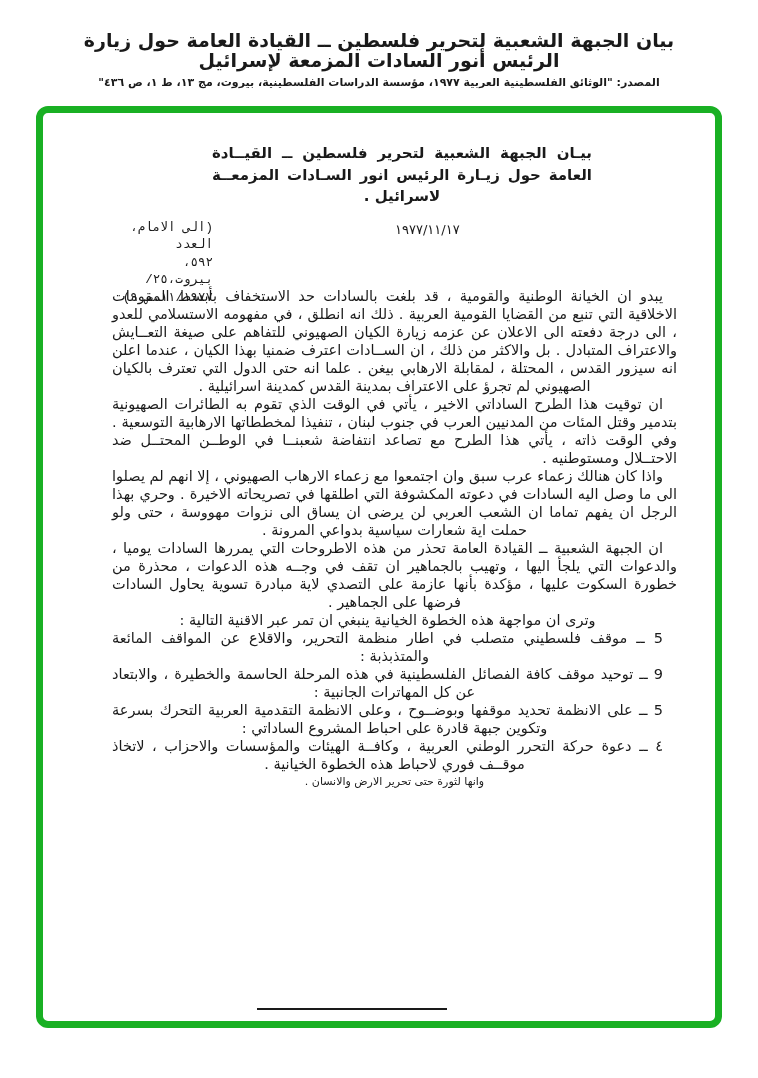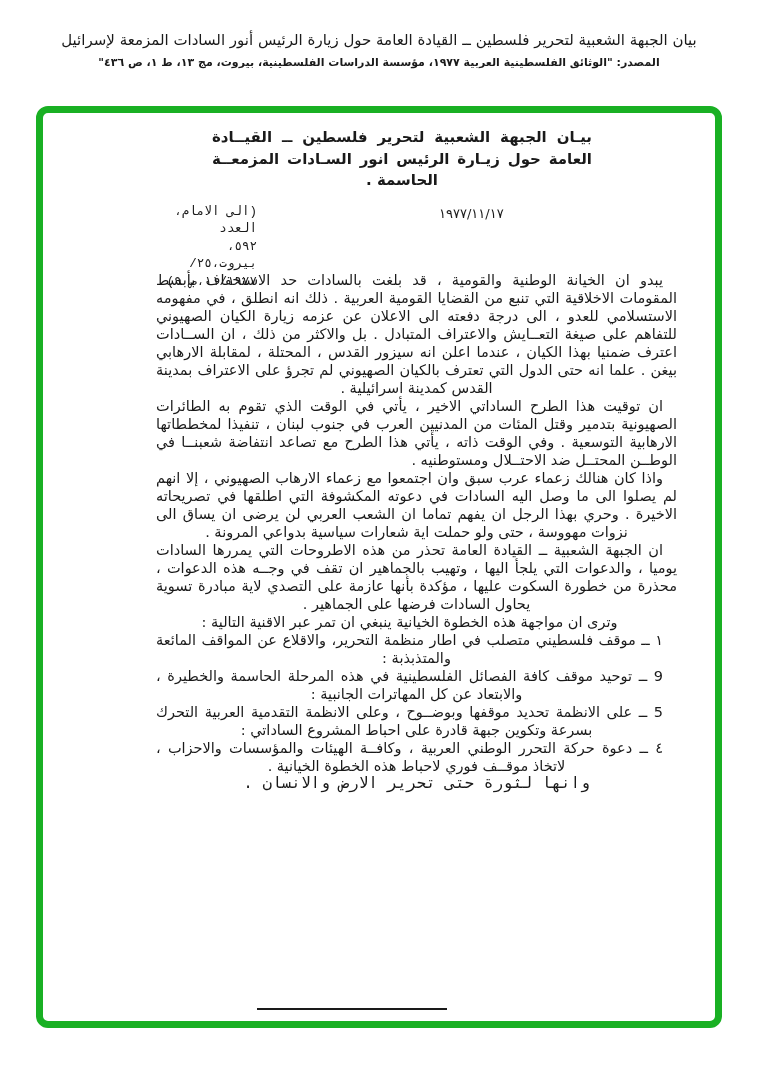--- a/index.html
+++ b/index.html
@@ -10,39 +10,39 @@
     font-family:"DejaVu Sans",sans-serif;
     color:#1a1a1a;
     overflow:hidden;
   }
   
   .page-header{
     position:absolute;top:30px;left:0;width:758px;
     text-align:center;direction:rtl;
   }
   .header-title{
-    font-size:15px;font-weight:normal;line-height:20px;
+    font-size:19px;font-weight:bold;line-height:20px;
     padding:0 50px;
   }
   .header-source{
     font-size:11px;font-weight:bold;line-height:15px;
     margin-top:5px;padding:0 50px;
   }
   
   .document-frame{
     position:absolute;left:36px;top:106px;
     width:686px;height:922px;
     border:7px solid #19b023;
     border-radius:12px;
     box-sizing:border-box;
     background:#ffffff;
   }
   .document-content{
-    position:absolute;top:0;left:0;right:0;
-    padding:8px 38px 0 113px;
+    position:absolute;top:16px;left:0;right:0;
+    padding:8px 38px 0 69px;
     direction:rtl;
     box-sizing:border-box;
   }
   
   .document-title{
     width:380px;
     margin-right:85px;
     font-weight:bold;font-size:15px;line-height:21.5px;
     margin-top:6px;
   }
@@ -61,23 +61,22 @@
     font-size:13px;line-height:17px;
   }
   
   .document-body{margin-top:13px;}
   .body-p{
     margin:0;font-size:14.5px;line-height:18px;
     text-align:justify;text-indent:14px;
   }
   .lc{text-align-last:center;}
   .closing{
-    margin:0;font-size:16px;line-height:18px;
+    margin:0;font-size:11px;line-height:18px;
     text-align:center;
-    font-family:Liberation Mono, monospace;
   }
   .end-divider{
     position:absolute;bottom:11px;left:214px;
     width:190px;height:2px;background:#1a1a1a;
   }
 </style>
 </head>
 <body>
 
 <div class="page" style="color: rgb(26, 26, 26);">
@@ -86,39 +85,39 @@
     <div class="header-title">بيان الجبهة الشعبية لتحرير فلسطين ــ القيادة العامة حول زيارة الرئيس أنور السادات المزمعة لإسرائيل</div>
     <div class="header-source">المصدر:  "الوثائق الفلسطينية العربية ١٩٧٧، مؤسسة الدراسات الفلسطينية، بيروت، مج ١٣، ط ١، ص ٤٣٦"</div>
   </div>
 
   <div class="document-frame" style="border-color: rgb(25, 176, 35);">
     <div class="document-content">
 
       <div class="document-title">
         <div class="t-just">بيـان الجبهة الشعبية لتحرير فلسطين ــ القيــادة</div>
         <div class="t-just">العامة حول زيـارة الرئيس انور السـادات المزمعــة</div>
-        <div class="t-center">الحاسمة .</div>
+        <div class="t-center">لاسرائيل .</div>
       </div>
 
       <div class="date-citation-row">
         <div class="document-date">١٩٧٧/١١/١٧</div>
         <div class="citation-block">
           <div>(الى الامام، العدد</div>
           <div>٥٩٢، بيروت،٢٥/</div>
           <div>١١/١٩٧٧،ص ٩)</div>
         </div>
       </div>
 
       <div class="document-body">
         <p class="body-p lc">يبدو ان الخيانة الوطنية والقومية ، قد بلغت بالسادات حد الاستخفاف بأبسط المقومات الاخلاقية التي تنبع من القضايا القومية العربية . ذلك انه انطلق ، في مفهومه الاستسلامي للعدو ، الى درجة دفعته الى الاعلان عن عزمه زيارة الكيان الصهيوني للتفاهم على صيغة التعــايش والاعتراف المتبادل . بل والاكثر من ذلك ، ان الســادات اعترف ضمنيا بهذا الكيان ، عندما اعلن انه سيزور القدس ، المحتلة ، لمقابلة الارهابي بيغن . علما انه حتى الدول التي تعترف بالكيان الصهيوني لم تجرؤ على الاعتراف بمدينة القدس كمدينة اسرائيلية .</p>
         <p class="body-p">ان توقيت هذا الطرح الساداتي الاخير ، يأتي في الوقت الذي تقوم به الطائرات الصهيونية بتدمير وقتل المئات من المدنيين العرب في جنوب لبنان ، تنفيذا لمخططاتها الارهابية التوسعية . وفي الوقت ذاته ، يأتي هذا الطرح مع تصاعد انتفاضة شعبنــا في الوطــن المحتــل ضد الاحتــلال ومستوطنيه .</p>
         <p class="body-p lc">واذا كان هنالك زعماء عرب سبق وان اجتمعوا مع زعماء الارهاب الصهيوني ، إلا انهم لم يصلوا الى ما وصل اليه السادات في دعوته المكشوفة التي اطلقها في تصريحاته الاخيرة . وحري بهذا الرجل ان يفهم تماما ان الشعب العربي لن يرضى ان يساق الى نزوات مهووسة ، حتى ولو حملت اية شعارات سياسية بدواعي المرونة .</p>
         <p class="body-p lc">ان الجبهة الشعبية ــ القيادة العامة تحذر من هذه الاطروحات التي يمررها السادات يوميا ، والدعوات التي يلجأ اليها ، وتهيب بالجماهير ان تقف في وجــه هذه الدعوات ، محذرة من خطورة السكوت عليها ، مؤكدة بأنها عازمة على التصدي لاية مبادرة تسوية يحاول السادات فرضها على الجماهير .</p>
         <p class="body-p lc">وترى ان مواجهة هذه الخطوة الخيانية ينبغي ان تمر عبر الاقنية التالية :</p>
-        <p class="body-p lc">١ ــ موقف فلسطيني متصلب في اطار منظمة التحرير، والاقلاع عن المواقف المائعة والمتذبذبة :</p>
+        <p class="body-p lc">5 ــ موقف فلسطيني متصلب في اطار منظمة التحرير، والاقلاع عن المواقف المائعة والمتذبذبة :</p>
         <p class="body-p lc">9 ــ توحيد موقف كافة الفصائل الفلسطينية في هذه المرحلة الحاسمة والخطيرة ، والابتعاد عن كل المهاترات الجانبية :</p>
         <p class="body-p lc">5 ــ على الانظمة تحديد موقفها وبوضــوح ، وعلى الانظمة التقدمية العربية التحرك بسرعة وتكوين جبهة قادرة على احباط المشروع الساداتي :</p>
         <p class="body-p lc">٤ ــ دعوة حركة التحرر الوطني العربية ، وكافــة الهيئات والمؤسسات والاحزاب ، لاتخاذ موقــف فوري لاحباط هذه الخطوة الخيانية .</p>
         <p class="closing">وانها لثورة حتى تحرير الارض والانسان .</p>
       </div>
 
     </div>
     <div class="end-divider"></div>
   </div>
 

